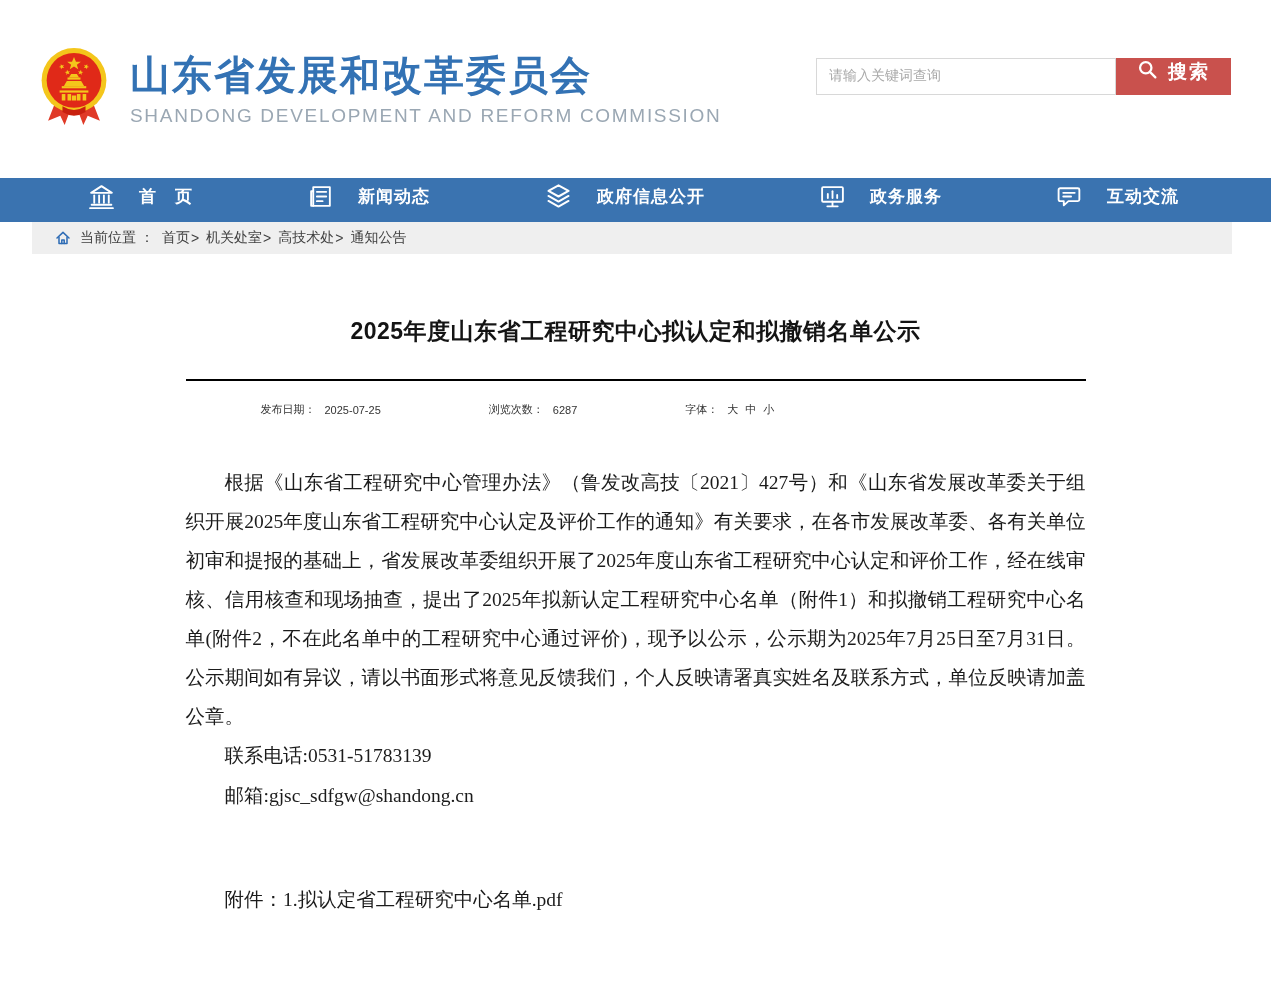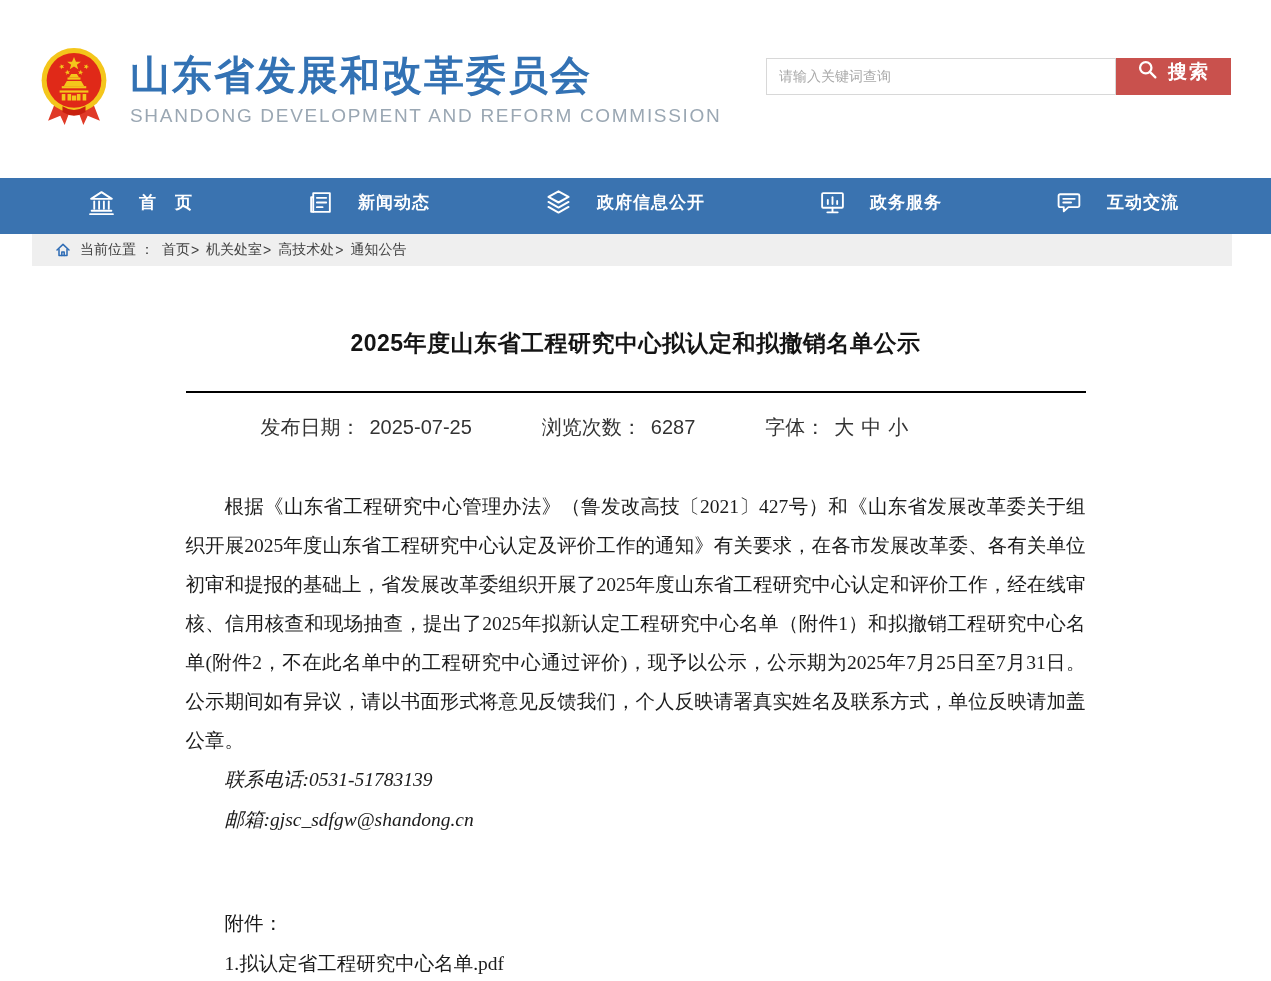--- a/index.html
+++ b/index.html
@@ -15,33 +15,33 @@
     padding:0 40px 0 38px; background:#fff;
   }
   .brand { display:flex; align-items:center; }
   .brand-emblem svg { display:block; }
   .brand-text { margin-left:20px; }
   .site-title { font-size:40px; font-weight:bold; color:#3372b4; letter-spacing:2px; line-height:1.15; }
   .site-subtitle { margin-top:7px; font-size:19px; color:#9aa7b3; letter-spacing:1.7px; font-weight:500; }
 
   .search-area { display:flex; position:relative; top:-13px; }
   .search-input {
-    width:350px; height:37px; border:1px solid #d8d8d8; padding:0 12px;
-    font-size:14px; color:#333; outline:none; font-family:Liberation Sans, sans-serif;
+    width:300px; height:37px; border:1px solid #d8d8d8; padding:0 12px;
+    font-size:14px; color:#333; outline:none; font-family:Liberation Mono, monospace;
   }
   .search-input::placeholder { color:#a9a9a9; }
   .search-btn {
     width:115px; height:37px; background:#c9514d; border:none; color:#fff;
     font-size:19px; font-weight:bold; display:flex; align-items:flex-start; justify-content:center;
     gap:10px; cursor:pointer; letter-spacing:2px; font-family:inherit;
   }
 
   
   .main-nav {
-    height:56px; background:#3a73b0; display:flex; align-items:center;
+    height:44px; background:#3a73b0; display:flex; align-items:center;
     justify-content:space-between; padding:0 92px 8px 88px;
   }
   .nav-item {
     display:flex; align-items:center; gap:24px; color:#fff; text-decoration:none;
     font-size:17px; font-weight:bold; letter-spacing:1px; cursor:pointer;
   }
   .nav-item .icon { display:flex; }
   .nav-item svg { display:block; }
 
   
@@ -56,35 +56,35 @@
   .crumb-sep { margin:0 7px 0 1px; }
 
   
   .article { width:900px; margin:0 auto; padding-top:46px; }
   .article-title {
     text-align:center; font-size:23px; font-weight:bold; color:#141414;
     margin:16px; letter-spacing:0.5px;
   }
   .article-rule { border:none; border-top:2px solid #000; margin:32px 0 0; }
   .article-meta {
-    margin-top:21px; padding-left:75px; display:flex; gap:70px;
-    font-size:20px; color:#333;
+    margin-top:21px; padding-left:75px; display:flex; gap:108px;
+    font-size:11px; color:#333;
   }
   .meta-item { display:flex; align-items:center; }
   .meta-value { margin-left:9px; }
   .font-opts { margin-left:9px; display:flex; gap:7px; }
   .font-opt { cursor:pointer; }
 
   .article-body {
     margin-top:46px; font-family:"Liberation Serif","DejaVu Serif",serif;
     font-size:19.5px; color:#1b1b1b;
   }
   .para-main { margin:0; text-indent:2em; line-height:39px; text-align:justify; }
-  .para-contact { margin:0; text-indent:2em; line-height:40px;font-style:italic; }
-  .attachments { margin-top:64px; display:flex; line-height:40px; padding-left:2em;flex-direction:column; }
+  .para-contact { margin:0; text-indent:2em; line-height:40px; }
+  .attachments { margin-top:64px; display:flex; line-height:40px; padding-left:2em; }
   .att-label { white-space:pre; }
   .att-list { display:flex; flex-direction:column; }
   .att-link { color:#1b1b1b; text-decoration:none; cursor:pointer; }
 </style>
 </head>
 <body>
 
 <header class="site-header">
   <div class="brand">
     <div class="brand-emblem">

